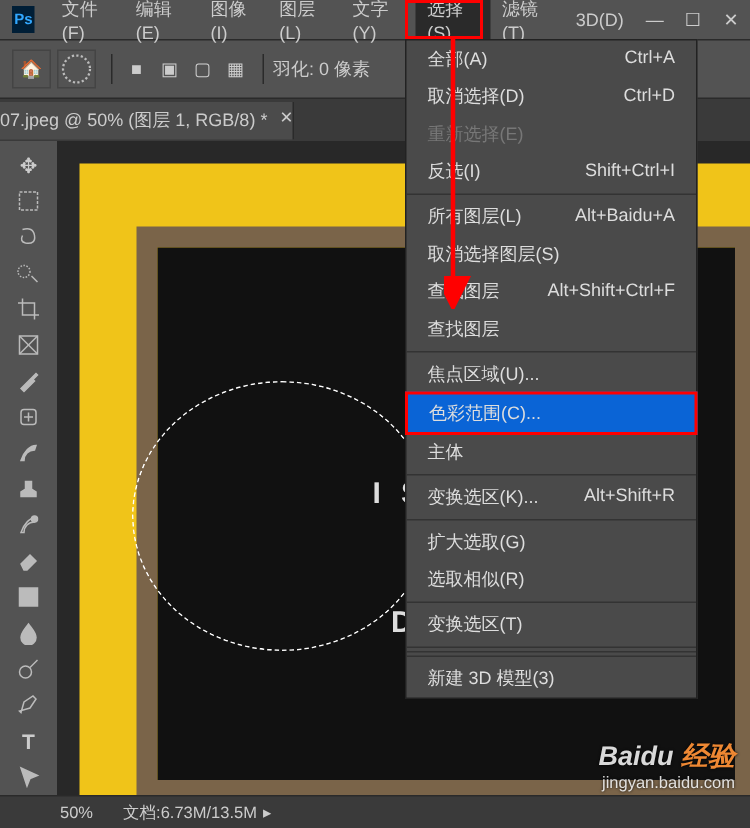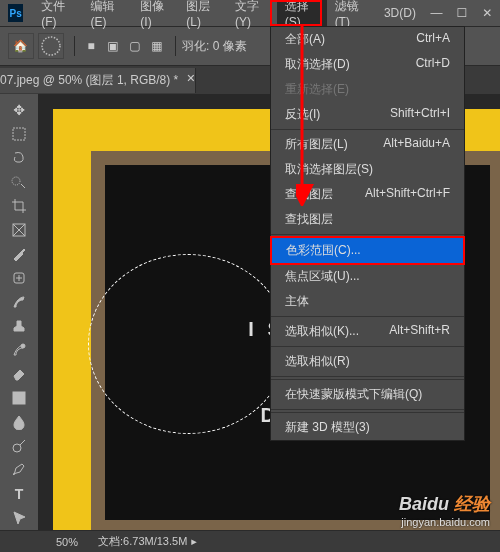--- a/index.html
+++ b/index.html
@@ -31,21 +31,21 @@
   
   .frame-yellow { position: absolute; top: 15px; left: 15px; right: -2px; bottom: -2px; background: #f0c419; }
   .frame-wood { position: absolute; top: 42px; left: 38px; right: -2px; bottom: -2px; border: 14px solid #7a6449; background: #7a6449; }
   .frame-inner { width: 100%; height: 100%; background: #111; display: flex; flex-direction: column; align-items: center; justify-content: center; padding-top: 60px; color: #ddd; font-weight: bold; letter-spacing: 4px; }
   .frame-inner .line1 { font-size: 20px; margin-bottom: 20px; }
   .frame-inner .line2 { font-size: 20px; margin-bottom: 20px; }
   .frame-inner .line3 { font-size: 20px; }
   
   .selection { position: absolute; border: 1px dashed #fff; border-radius: 50%; }
   
-  .statusbar { height: 22px; background: #3a3a3a; display: flex; align-items: center; padding-left: 56px; font-size: 11px; border-top: 1px solid #2a2a2a; }
+  .statusbar { height: 22px; background: #3a3a3a; display: flex; align-items: center; padding-left: 40px; font-size: 11px; border-top: 1px solid #2a2a2a; }
   .statusbar .zoom { margin-right: 20px; }
   
   .dropdown { position: absolute; top: 26px; left: 270px; width: 195px; background: #4a4a4a; border: 1px solid #222; z-index: 40; font-size: 12px; }
   .dropdown .row { display: flex; justify-content: space-between; padding: 4px 14px; color: #ddd; }
   .dropdown .row.disabled { color: #777; }
   .dropdown .sep { border-top: 1px solid #333; margin: 2px 0; }
   .dropdown .submenu-ind::after { content: "▸"; font-size: 9px; margin-left: 4px; }
   .red-box-item { border: 2px solid #ff0000; margin: -1px; padding: 4px 12px; background: #0a64d6; color: #fff; }
   
   .red-arrow { position: absolute; z-index: 60; pointer-events: none; }
@@ -241,48 +241,52 @@
     </div>
   <div class="row">
       <span>查找图层</span>
       <span>Alt+Shift+Ctrl+F</span>
     </div>
   <div class="row">
       <span>查找图层</span>
       <span></span>
     </div>
   <div class="sep"></div>
+  <div class="row">
+      <span>焦点区域(U)...</span>
+      <span></span>
+    </div>
   <div class="row red-box-item">
       <span>色彩范围(C)...</span>
       <span></span>
     </div>
   <div class="row">
-      <span>焦点区域(U)...</span>
-      <span></span>
-    </div>
-  <div class="row">
       <span>主体</span>
       <span></span>
     </div>
   <div class="sep"></div>
   <div class="row">
-      <span>选取相似(K)...</span>
+      <span>变换选区(K)...</span>
       <span>Alt+Shift+R</span>
     </div>
   <div class="sep"></div>
   <div class="row">
+      <span>扩大选取(G)</span>
+      <span></span>
+    </div>
+  <div class="row">
       <span>选取相似(R)</span>
       <span></span>
     </div>
   <div class="sep"></div>
-  <div class="sep"></div>
-  <div class="row">
-      <span>在快速蒙版模式下编辑(Q)</span>
-      <span></span>
-    </div>
+  <div class="row">
+      <span>变换选区(T)</span>
+      <span></span>
+    </div>
+  <div class="sep"></div>
   <div class="sep"></div>
   <div class="sep"></div>
   <div class="row">
       <span>新建 3D 模型(3)</span>
       <span></span>
     </div>
 </div>
 
 <svg class="red-arrow" style="top:26px; left:296px;" width="30" height="180">
   <defs>

